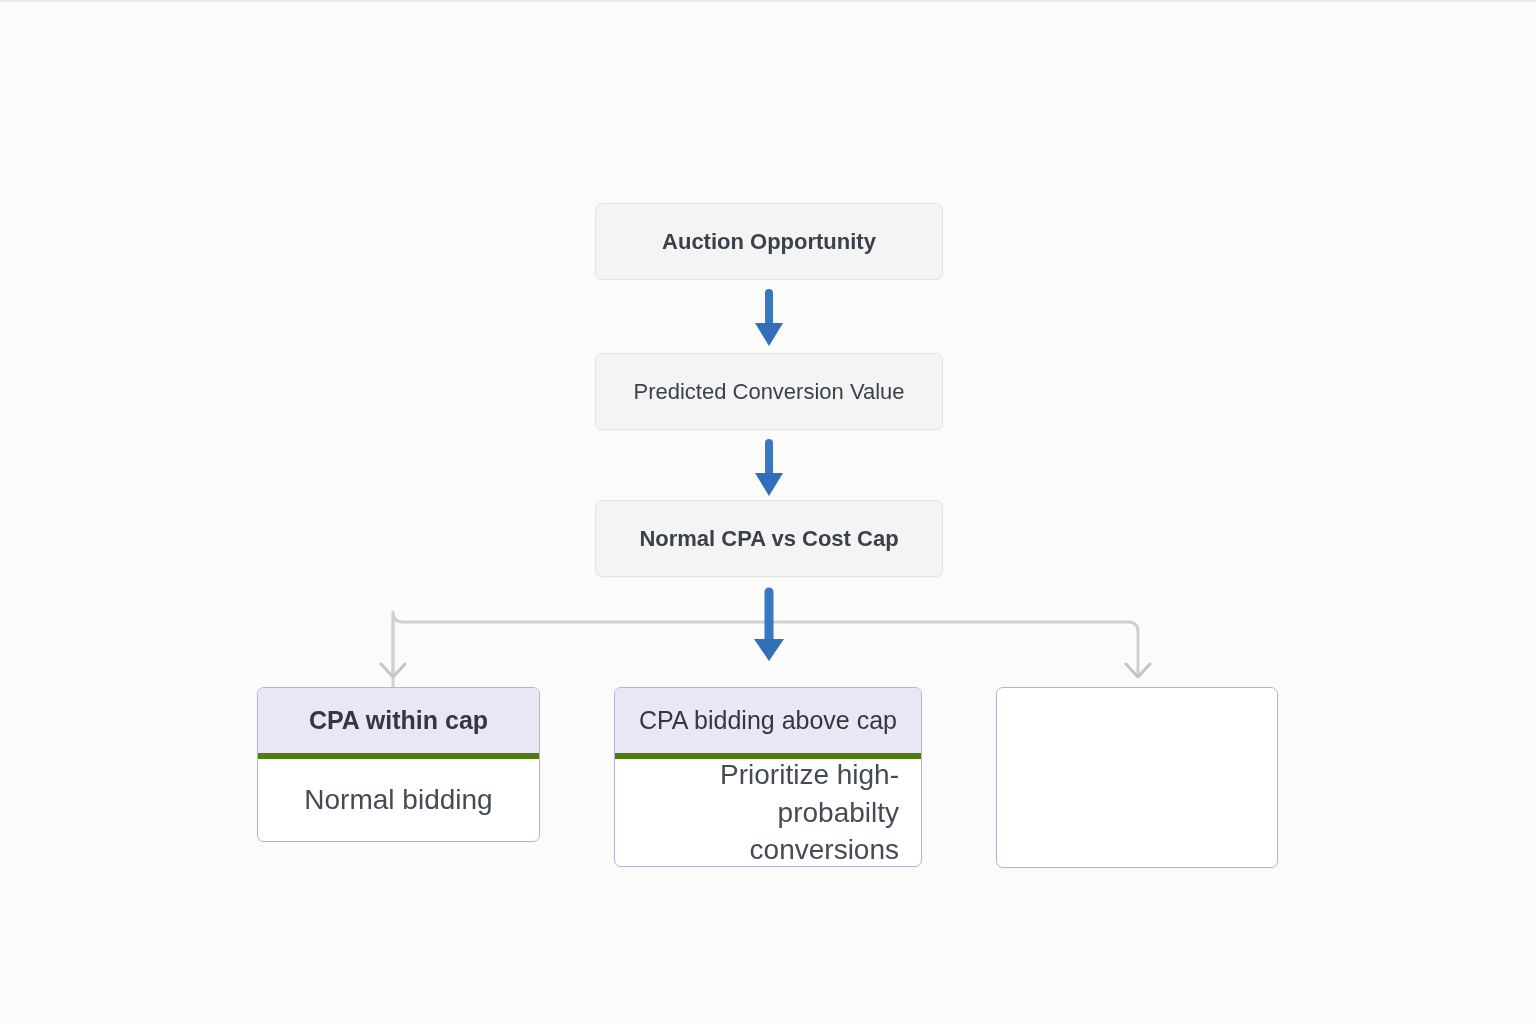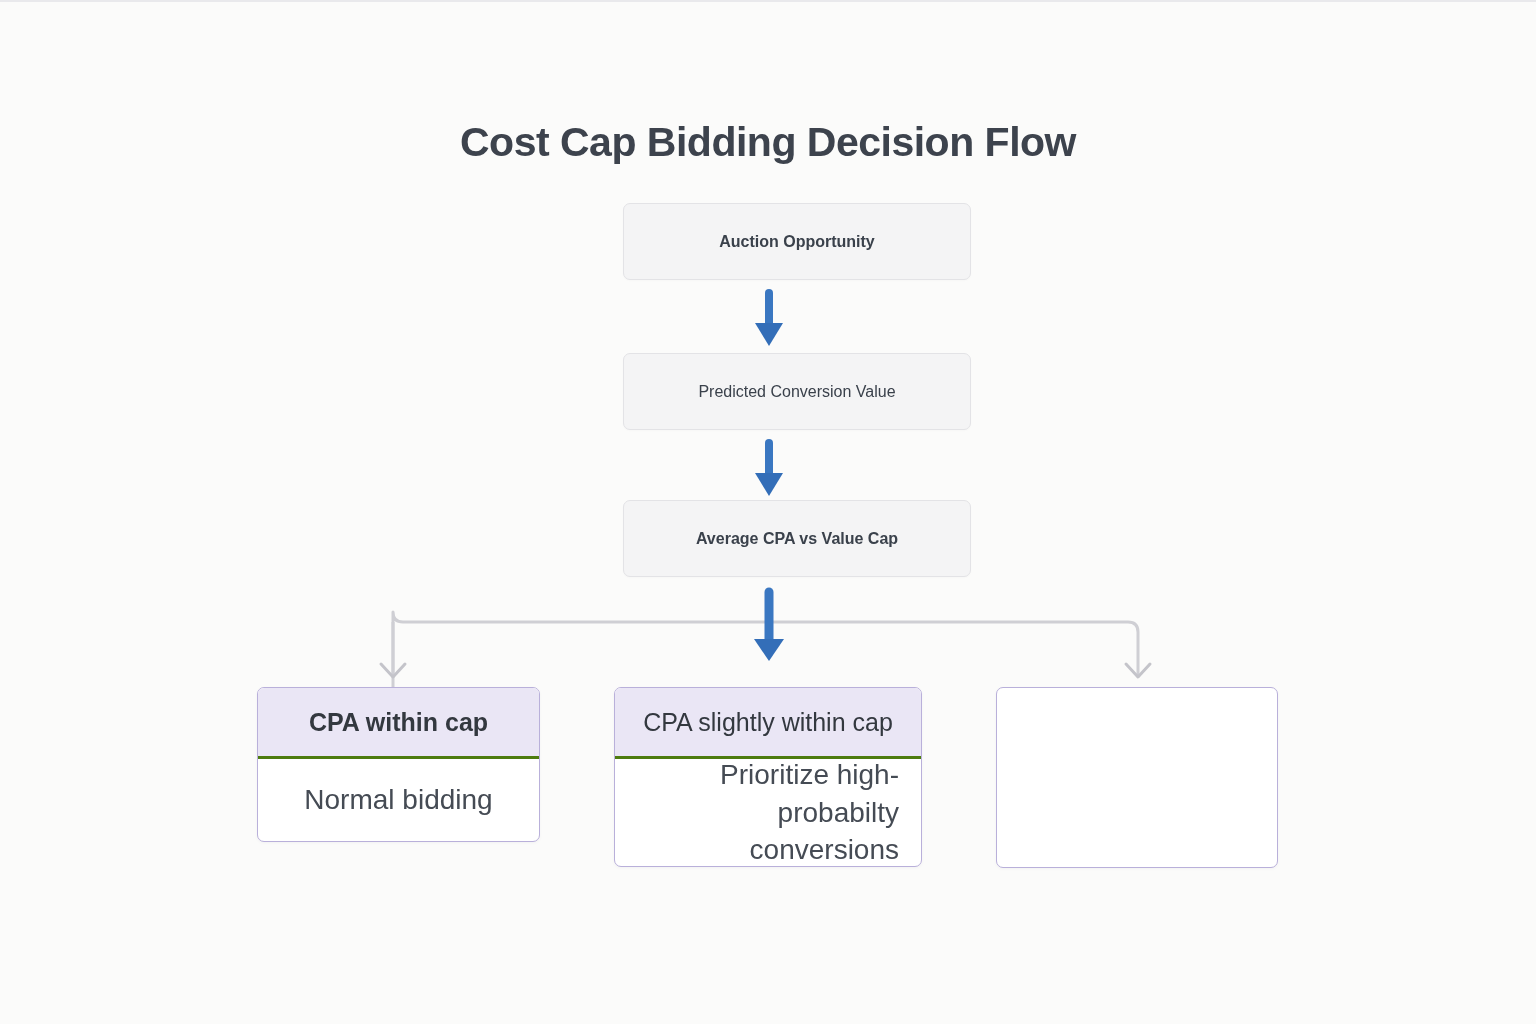--- a/index.html
+++ b/index.html
@@ -37,25 +37,24 @@
     left: 595px;
     width: 348px;
     height: 77px;
     box-sizing: border-box;
     background: #f4f4f5;
     border: 1px solid #e3e3e6;
     border-radius: 7px;
     display: flex;
     align-items: center;
     justify-content: center;
-    font-size: 16px;
+    font-size: 22px;
     font-weight: 600;
     color: #3a414b;
     box-shadow: 0 1px 2px rgba(0,0,0,0.02);
-    margin-left: 28px;
   }
   #step-1 { top: 203px; }
   #step-2 { top: 353px; font-weight: 400; }
   #step-3 { top: 500px; }
   .step-arrow {
     position: absolute;
     left: 749px;
     width: 40px;
     height: 60px;
   }
@@ -78,21 +77,21 @@
     overflow: hidden;
     box-shadow: 0 1px 3px rgba(80,70,120,0.05);
   }
   #branch-1 { left: 257px; width: 283px; height: 155px; }
   #branch-2 { left: 614px; width: 308px; height: 180px; }
   #branch-3 { left: 996px; width: 282px; height: 181px; }
   .branch-header {
     height: 71px;
     box-sizing: border-box;
     background: #eae6f5;
-    border-bottom: 3px solid #4d7c0f;
+    border-bottom: 6px solid #4d7c0f;
     display: flex;
     align-items: center;
     justify-content: center;
     font-size: 25px;
     font-weight: 700;
     color: #33383f;
   }
   #branch-2 .branch-header { font-weight: 400; }
   .branch-body {
     box-sizing: border-box;
@@ -109,42 +108,41 @@
   #branch-1 .branch-body { height: 82px; }
   #branch-2 .branch-body { height: 107px; justify-content: flex-start; text-align: right; padding-left: 36px; padding-right: 22px; }
   #branch-3 .branch-body { height: 108px; }
 </style>
 </head>
 <body>
 
 <div class="canvas">
   <div class="top-strip"></div>
 
-  <h1 class="diagram-title">Cost Cap Bidding Decision Flow</h1>
 
   <div class="step-node" id="step-1">
     <span>Auction Opportunity</span>
   </div>
 
   <svg class="step-arrow" id="step-arrow-1" viewBox="0 0 40 60">
     <line x1="20" y1="5" x2="20" y2="37" stroke-width="8" stroke-linecap="round" stroke="#3a77c1"></line>
     <polygon points="6,35 34,35 20,58" fill="#336eb8"></polygon>
   </svg>
 
   <div class="step-node" id="step-2">
     <span>Predicted Conversion Value</span>
   </div>
 
   <svg class="step-arrow" id="step-arrow-2" viewBox="0 0 40 60">
     <line x1="20" y1="5" x2="20" y2="37" stroke-width="8" stroke-linecap="round" stroke="#3a77c1"></line>
     <polygon points="6,35 34,35 20,58" fill="#336eb8"></polygon>
   </svg>
 
   <div class="step-node" id="step-3">
-    <span>Average CPA vs Value Cap</span>
+    <span>Normal CPA vs Cost Cap</span>
   </div>
 
   <svg class="connector-layer" viewBox="0 0 1536 110">
 
     <path d="M 393 95 L 393 632 M 393 95 L 393 32 Q 393 42 403 42 L 1128 42 Q 1138 42 1138 52 L 1138 95" fill="none" stroke-width="3" stroke-linejoin="round" stroke="#cfcfd4"></path>
     <path d="M 393 42 L 393 95" fill="none" stroke-width="3" stroke="#cfcfd4"></path>
 
     <path d="M 381 84 L 393 97 L 405 84" fill="none" stroke-width="3" stroke-linecap="round" stroke-linejoin="round" stroke="#c4c4ca"></path>
 
     <path d="M 1126 84 L 1138 97 L 1150 84" fill="none" stroke-width="3" stroke-linecap="round" stroke-linejoin="round" stroke="#c4c4ca"></path>
@@ -155,20 +153,20 @@
 
   <div class="branch-card" id="branch-1">
     <div class="branch-header">
       <span>CPA within cap</span>
     </div>
     <div class="branch-body">Normal bidding</div>
   </div>
 
   <div class="branch-card" id="branch-2">
     <div class="branch-header">
-      <span>CPA slightly within cap</span>
+      <span>CPA bidding above cap</span>
     </div>
     <div class="branch-body">Prioritize high-probabilty conversions</div>
   </div>
 
   <div class="branch-card" id="branch-3">
   </div>
 </div>
 
 </body></html>

